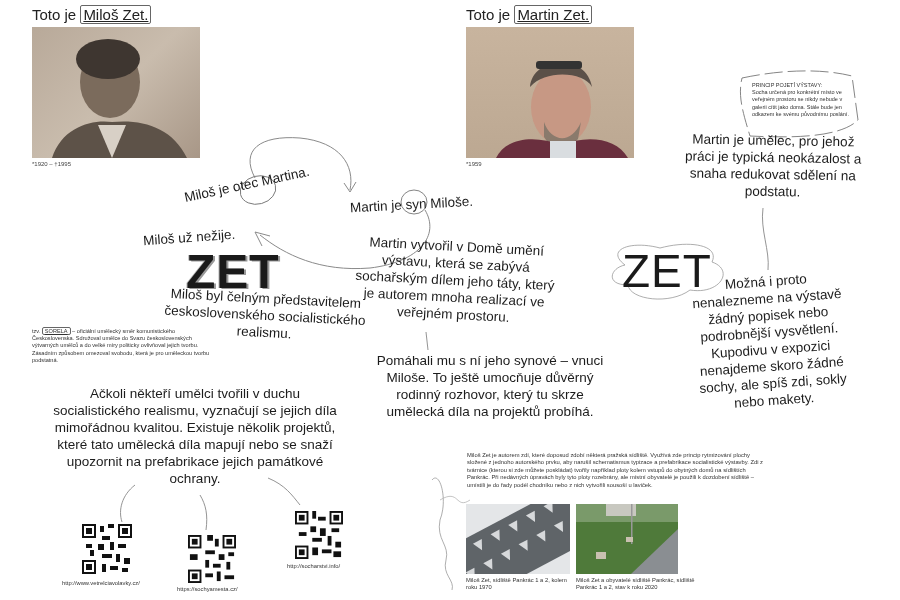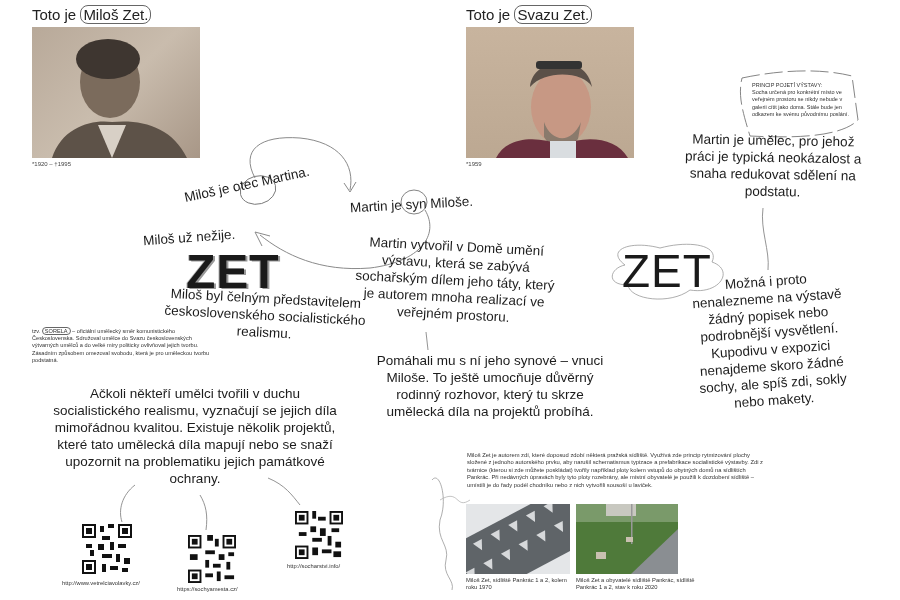--- a/index.html
+++ b/index.html
@@ -1,19 +1,19 @@
 <!DOCTYPE html>
 <html><head>
 <meta charset="utf-8">
 <style>
   html, body { margin:0; padding:0; }
   body { width:900px; height:600px; background:#ffffff; position:relative; overflow:hidden; font-family:"Liberation Sans", sans-serif; color:#1c1c1c; }
   .abs { position:absolute; }
   .title { font-size:15px; color:#222; white-space:nowrap; }
-  .boxed { border:1px solid #666; padding:0 2px; border-radius:8px; }
+  .boxed { border:1px solid #666; padding:0 2px; border-radius:2px;text-decoration:underline; }
   .photo { position:absolute; overflow:hidden; }
   .caption-sm { font-size:6px; color:#444; }
   .med { font-size:13.5px; line-height:17px; text-align:center; }
   .small { font-size:5.6px; line-height:7.2px; color:#333; }
   .zet { font-weight:bold; letter-spacing:1px; }
   svg.lines { position:absolute; left:0; top:0; pointer-events:none; }
   .qr { position:absolute; width:50px; height:50px; }
   .url { font-size:5.8px; color:#333; position:absolute; white-space:nowrap; }
 </style>
 </head>
@@ -56,21 +56,21 @@
     <ellipse cx="78" cy="55" rx="30" ry="36" fill="#7b6b5c"></ellipse>
     <ellipse cx="76" cy="32" rx="32" ry="20" fill="#3e3630"></ellipse>
     <path d="M20 131 C 30 100, 60 92, 80 95 C 110 92, 140 100, 155 131 Z" fill="#5d5248"></path>
     <path d="M66 98 L 80 131 L 94 98 Z" fill="#d8d0c6"></path>
   </svg>
 </div>
 <div class="abs caption-sm" style="left:32px; top:161px;">*1920 – †1995</div>
 
 <div class="abs title" style="left:466px; top:6px;">
   <span>Toto je</span>
-  <span class="boxed">Svazu Zet.</span>
+  <span class="boxed">Martin Zet.</span>
 </div>
 <div class="photo" style="left:466px; top:27px; width:168px; height:131px; background:linear-gradient(180deg,#c8b49e,#bca892);">
   <svg width="168" height="131">
     <ellipse cx="95" cy="80" rx="30" ry="38" fill="#c79884"></ellipse>
     <path d="M64 60 C 66 30, 120 25, 126 60 C 118 45, 80 42, 64 60 Z" fill="#5b5048"></path>
     <rect x="70" y="34" width="46" height="8" rx="3" fill="#333"></rect>
     <path d="M78 95 C 85 115, 105 118, 115 95 L 112 112 C 100 125, 85 122, 78 110 Z" fill="#8a7a6c"></path>
     <path d="M30 131 C 40 110, 70 108, 95 118 C 120 108, 150 110, 162 131 Z" fill="#6a2f3e"></path>
     <rect x="84" y="114" width="26" height="17" fill="#d9dde0"></rect>
   </svg>
@@ -98,21 +98,21 @@
 <div class="abs" style="left:355px; top:238px; width:200px; font-size:13.5px; line-height:17px; text-align:center; transform:rotate(3deg);">Martin vytvořil v Domě umění výstavu, která se zabývá sochařským dílem jeho táty, který je autorem mnoha realizací ve veřejném prostoru.</div>
 
 <div class="abs med" style="left:375px; top:352px; width:230px;">Pomáhali mu s ní jeho synové – vnuci Miloše. To ještě umocňuje důvěrný rodinný rozhovor, který tu skrze umělecká díla na projektů probíhá.</div>
 
 <div class="abs med" style="left:683px; top:132px; width:180px; transform:rotate(1deg);">Martin je umělec, pro jehož práci je typická neokázalost a snaha redukovat sdělení na podstatu.</div>
 
 <div class="abs" style="left:622px; top:248px; font-size:46px; line-height:46px; color:#1a1a1a; letter-spacing:1px;">ZET</div>
 
 <div class="abs med" style="left:690px; top:273px; width:160px; transform:rotate(-4deg);">Možná i proto nenalezneme na výstavě žádný popisek nebo podrobnější vysvětlení. Kupodivu v expozici nenajdeme skoro žádné sochy, ale spíš zdi, sokly nebo makety.</div>
 
-<div class="abs med" style="left:50px; top:385px; width:290px;">Ačkoli někteří umělci tvořili v duchu socialistického realismu, vyznačují se jejich díla mimořádnou kvalitou. Existuje několik projektů, které tato umělecká díla mapují nebo se snaží upozornit na problematiku jejich památkové ochrany.</div>
+<div class="abs med" style="left:50px; top:385px; width:290px;">Ačkoli někteří umělci tvořili v duchu socialistického realismu, vyznačují se jejich díla mimořádnou kvalitou. Existuje několik projektů, které tato umělecká díla mapují nebo se snaží upozornit na prefabrikace jejich památkové ochrany.</div>
 
 <svg class="qr" style="left:82px; top:524px;" viewBox="0 0 25 25">
   <rect width="25" height="25" fill="#fff"></rect>
   <g fill="#111">
     <rect x="0" y="0" width="7" height="7"></rect>
       <rect x="1" y="1" width="5" height="5" fill="#fff"></rect>
       <rect x="2" y="2" width="3" height="3"></rect>
     <rect x="18" y="0" width="7" height="7"></rect>
       <rect x="19" y="1" width="5" height="5" fill="#fff"></rect>
       <rect x="20" y="2" width="3" height="3"></rect>

